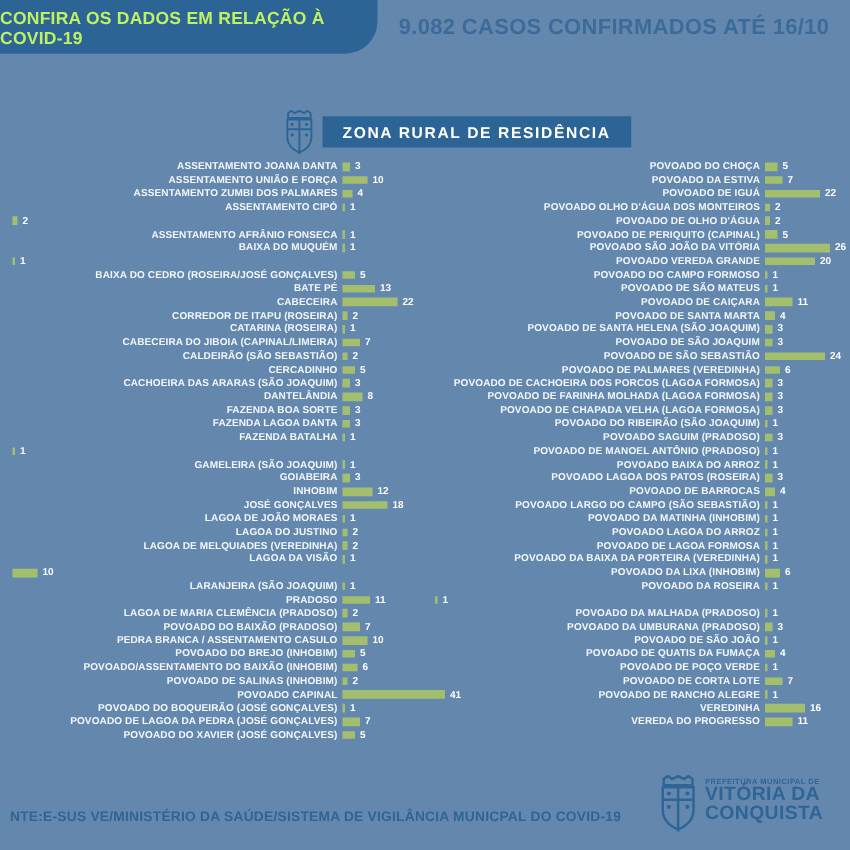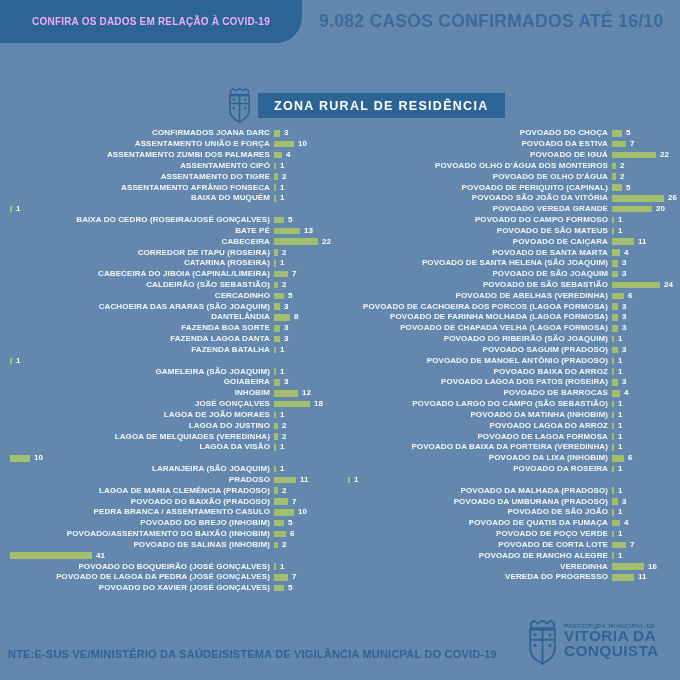--- a/index.html
+++ b/index.html
@@ -8,21 +8,21 @@
     background:#6488ad;
     font-family:"Liberation Sans", sans-serif;
     -webkit-font-smoothing:antialiased;
   }
   
   .banner{
     position:absolute;left:0;top:0;width:302px;height:43px;
     background:#2d6496;border-bottom-right-radius:26px;
     display:flex;align-items:center;justify-content:center;
   }
-  .banner span{color:#f0abfc;font-weight:bold;font-size:10px;letter-spacing:.2px;}
+  .banner span{color:#bef264;font-weight:bold;font-size:14px;letter-spacing:.2px;}
   .confirmed{
     position:absolute;left:319px;top:11px;width:355px;
     color:#3c6b9b;font-weight:bold;font-size:17.5px;letter-spacing:.3px;
     white-space:nowrap;
   }
   
   .crest-top{position:absolute;left:226px;top:88px;width:27px;height:36px;}
   .section-box{
     position:absolute;left:258px;top:93px;height:25px;
     background:#2d6496;display:flex;align-items:center;justify-content:flex-start;
@@ -81,41 +81,40 @@
         <circle cx="29" cy="31" r="2"></circle>
     </g>
   </svg>
 </div>
 <div class="section-box">
   <span>ZONA RURAL DE RESIDÊNCIA</span>
 </div>
 
 <div class="col col-left">
     <div class="bar-row">
-      <div class="bar-label">CONFIRMADOS JOANA DARC</div>
+      <div class="bar-label">ASSENTAMENTO JOANA DANTA</div>
       <div class="bar" style="width: 6px;"></div>
       <div class="bar-value">3</div>
     </div>
     <div class="bar-row">
       <div class="bar-label">ASSENTAMENTO UNIÃO E FORÇA</div>
       <div class="bar" style="width: 20px;"></div>
       <div class="bar-value">10</div>
     </div>
     <div class="bar-row">
       <div class="bar-label">ASSENTAMENTO ZUMBI DOS PALMARES</div>
       <div class="bar" style="width: 8px;"></div>
       <div class="bar-value">4</div>
     </div>
     <div class="bar-row">
       <div class="bar-label">ASSENTAMENTO CIPÓ</div>
       <div class="bar" style="width: 2px;"></div>
       <div class="bar-value">1</div>
     </div>
     <div class="bar-row">
-      <div class="bar-label">ASSENTAMENTO DO TIGRE</div>
       <div class="bar" style="width: 4px;"></div>
       <div class="bar-value">2</div>
     </div>
     <div class="bar-row">
       <div class="bar-label">ASSENTAMENTO AFRÂNIO FONSECA</div>
       <div class="bar" style="width: 2px;"></div>
       <div class="bar-value">1</div>
     </div>
     <div class="bar-row">
       <div class="bar-label">BAIXA DO MUQUÉM</div>
@@ -273,20 +272,21 @@
       <div class="bar-label">POVOADO/ASSENTAMENTO DO BAIXÃO  (INHOBIM)</div>
       <div class="bar" style="width: 12px;"></div>
       <div class="bar-value">6</div>
     </div>
     <div class="bar-row">
       <div class="bar-label">POVOADO DE SALINAS (INHOBIM)</div>
       <div class="bar" style="width: 4px;"></div>
       <div class="bar-value">2</div>
     </div>
     <div class="bar-row">
+      <div class="bar-label">POVOADO CAPINAL</div>
       <div class="bar" style="width: 82px;"></div>
       <div class="bar-value">41</div>
     </div>
     <div class="bar-row">
       <div class="bar-label">POVOADO DO BOQUEIRÃO (JOSÉ GONÇALVES)</div>
       <div class="bar" style="width: 2px;"></div>
       <div class="bar-value">1</div>
     </div>
     <div class="bar-row">
       <div class="bar-label">POVOADO DE LAGOA DA PEDRA (JOSÉ GONÇALVES)</div>
@@ -369,21 +369,21 @@
       <div class="bar-label">POVOADO DE SÃO JOAQUIM</div>
       <div class="bar" style="width: 6px;"></div>
       <div class="bar-value">3</div>
     </div>
     <div class="bar-row">
       <div class="bar-label">POVOADO DE SÃO SEBASTIÃO</div>
       <div class="bar" style="width: 48px;"></div>
       <div class="bar-value">24</div>
     </div>
     <div class="bar-row">
-      <div class="bar-label">POVOADO DE ABELHAS (VEREDINHA)</div>
+      <div class="bar-label">POVOADO DE PALMARES (VEREDINHA)</div>
       <div class="bar" style="width: 12px;"></div>
       <div class="bar-value">6</div>
     </div>
     <div class="bar-row">
       <div class="bar-label">POVOADO DE CACHOEIRA DOS PORCOS (LAGOA FORMOSA)</div>
       <div class="bar" style="width: 6px;"></div>
       <div class="bar-value">3</div>
     </div>
     <div class="bar-row">
       <div class="bar-label">POVOADO DE FARINHA MOLHADA (LAGOA FORMOSA)</div>

